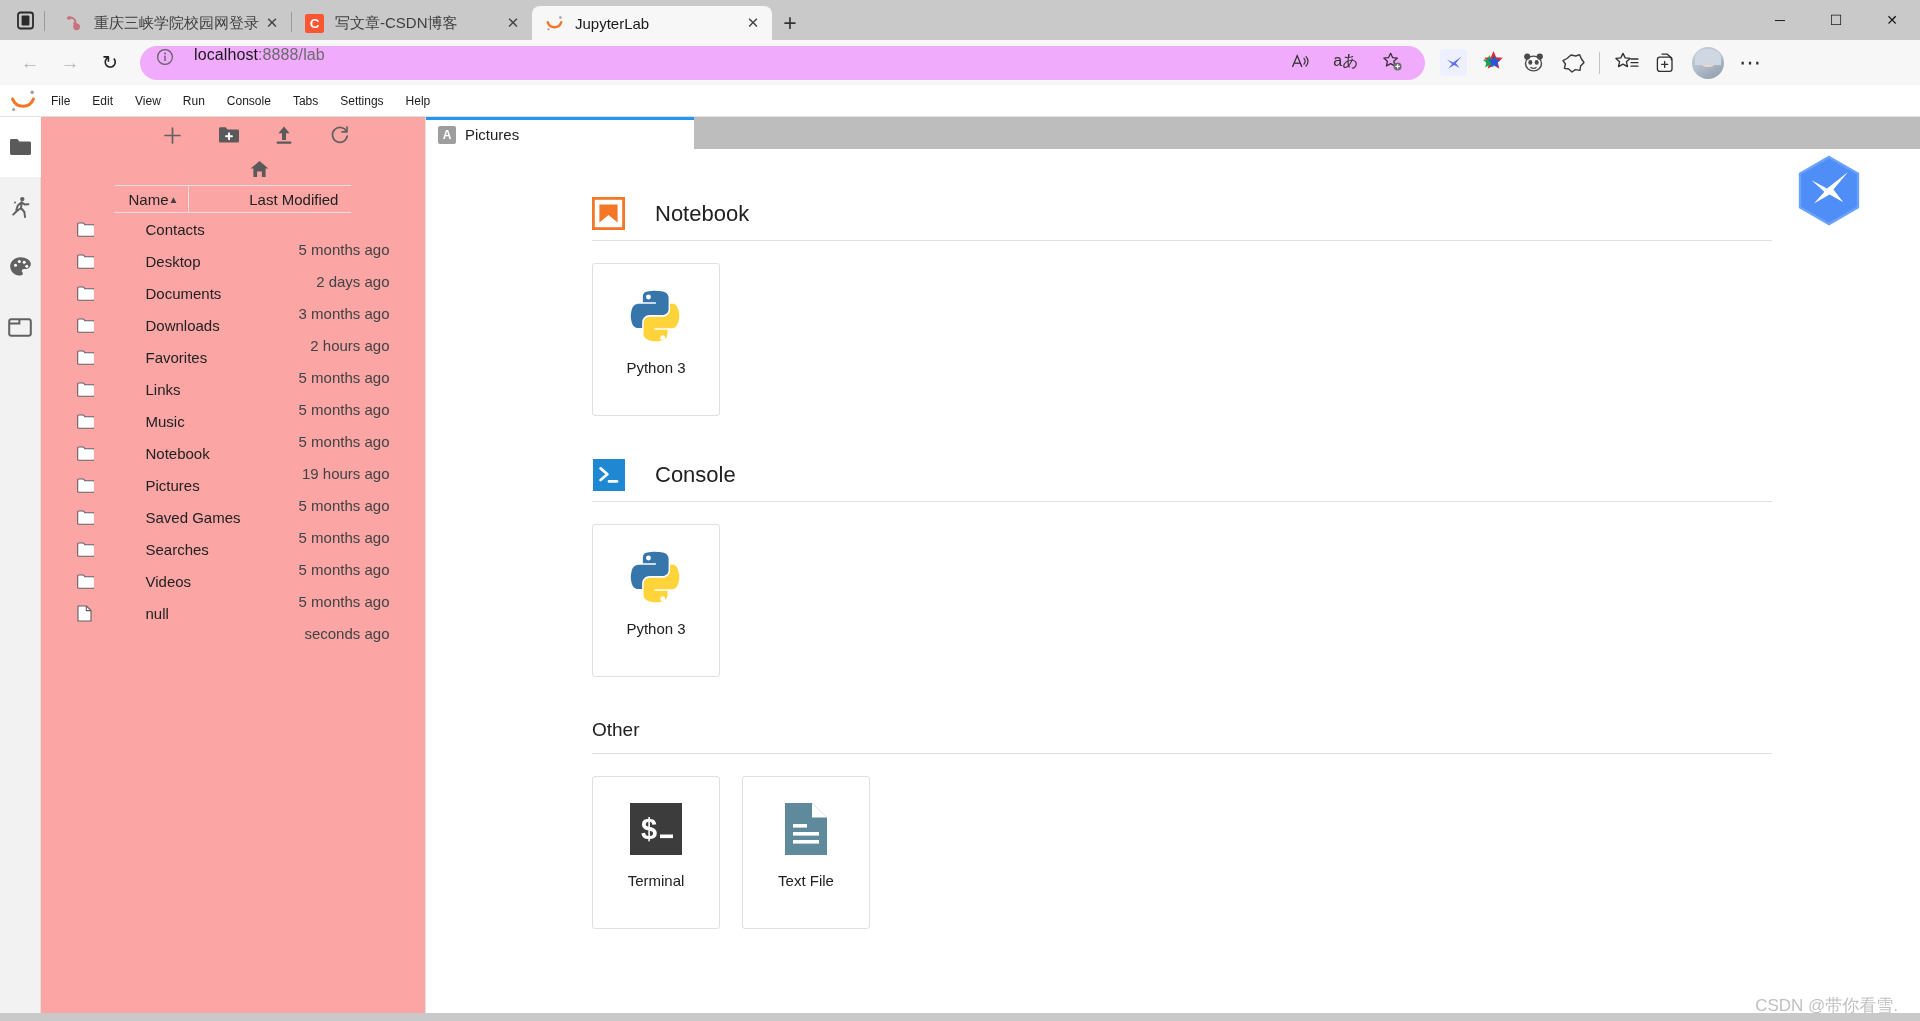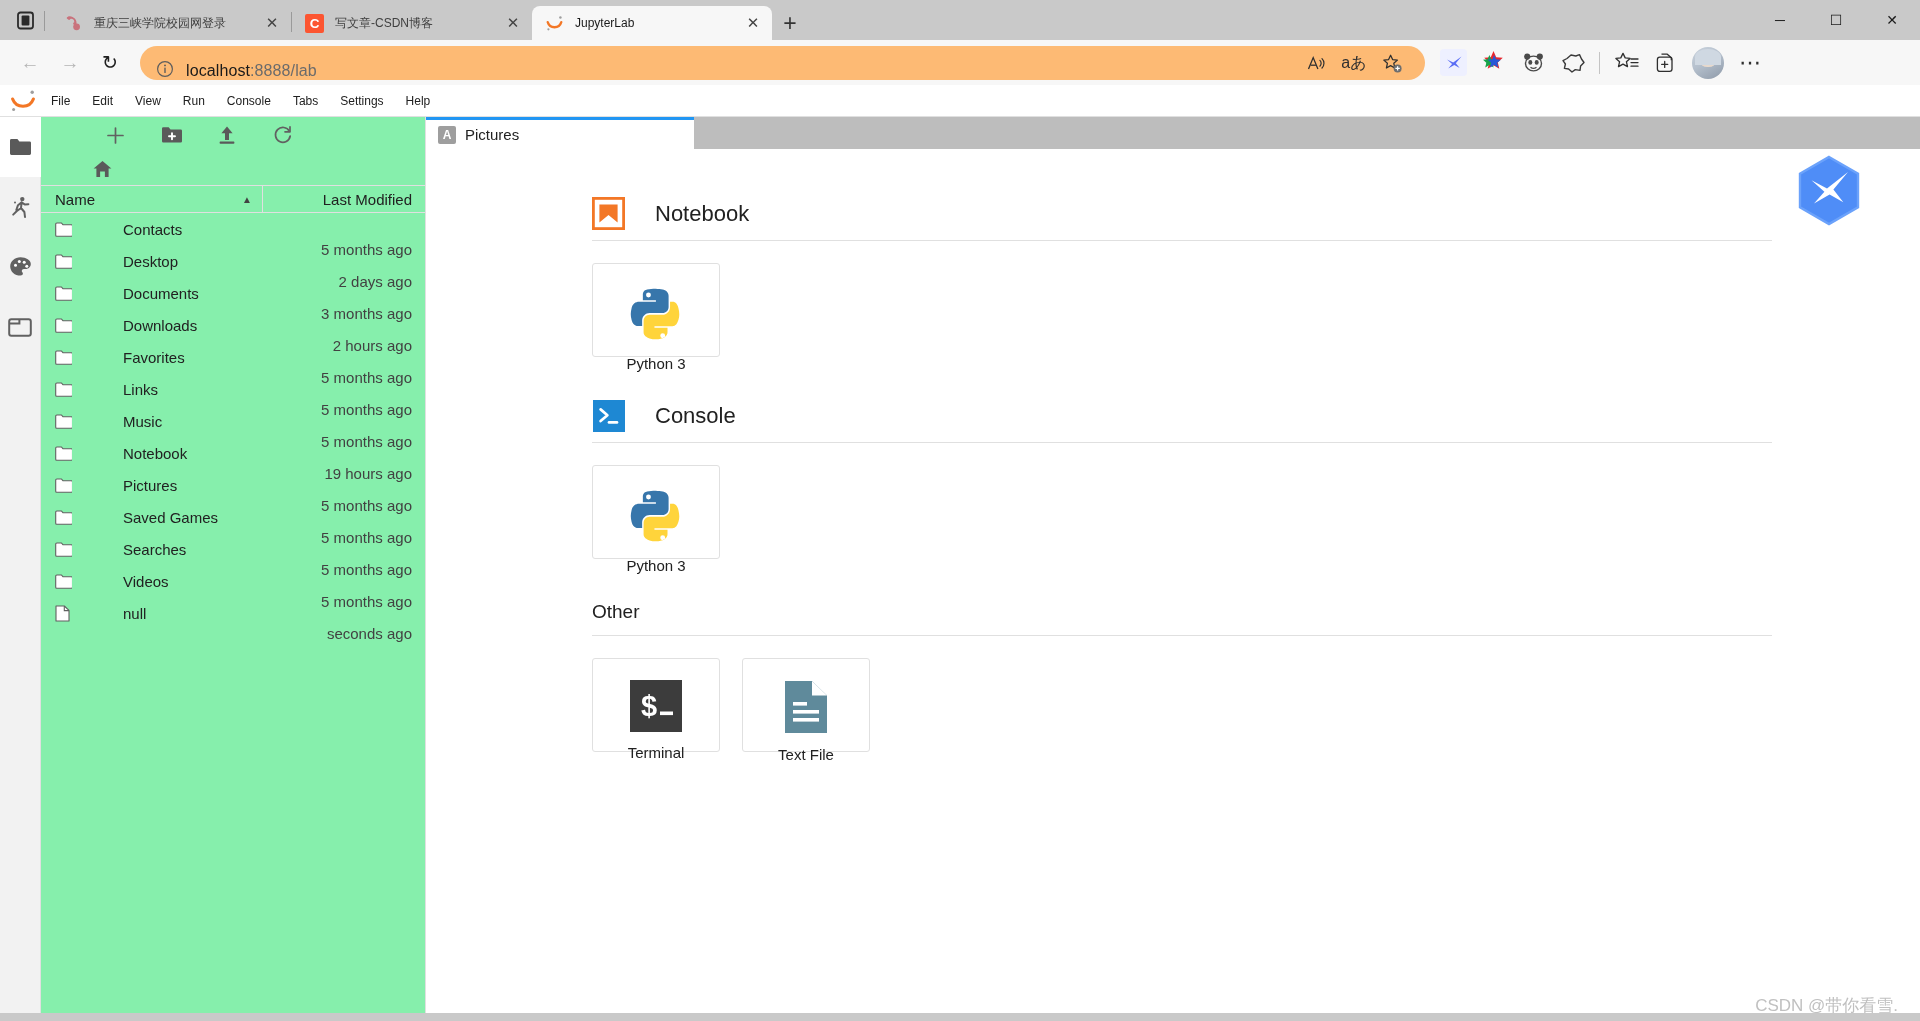--- a/index.html
+++ b/index.html
@@ -48,21 +48,21 @@
     width: 20px; height: 20px;
     margin-right: 11px;
     flex: 0 0 20px;
     display: flex; align-items: center; justify-content: center;
   }
   .btab .tab-title {
     flex: 1 1 auto;
     white-space: nowrap;
     overflow: hidden;
     text-overflow: ellipsis;
-    font-size: 12px;
+    font-size: 15px;
   }
   .btab .tab-close {
     width: 26px; height: 26px;
     display: flex; align-items: center; justify-content: center;
     font-size: 15px; color: #444;
     border-radius: 4px;
     flex: 0 0 26px;
   }
   .tab-sep { width: 1px; height: 20px; background: #9a9a9a; margin: 0 0 8px 0; }
   .newtab-btn {
@@ -92,27 +92,28 @@
     width: 40px; height: 36px;
     display: flex; align-items: center; justify-content: center;
     color: #b4b4b4;
     font-size: 19px;
     border-radius: 5px;
   }
   .nav-btn.enabled { color: #202020; }
   #omnibox {
     flex: 1 1 auto;
     height: 34px;
-    background: #fdba74;
+    background: #f0abfc;
     border-radius: 17px;
     display: flex;
-    align-items: flex-end;
+    align-items: flex-start;
     padding: 0 14px;
     margin: 0 8px 0 10px;
     max-width: 1285px;
+    gap: 8px;
   }
   #omnibox .info-ic {
     width: 22px; height: 22px; margin-right: 10px;
     display: flex; align-items: center; justify-content: center;
     color: #5d5d5d;
   }
   #omnibox .url {
     flex: 1 1 auto;
     font-size: 16px;
     color: #6b6b6b;
@@ -194,23 +195,23 @@
   .act-item.active {
     background: #ffffff;
     border-right: 1px solid #ffffff;
     margin-right: -1px;
   }
 
   
   #file-browser {
     width: 385px;
     flex: 0 0 385px;
-    background: #86efac;
+    background: #fca5a5;
     border-right: 1px solid #e0e0e0;
-    display: flex; flex-direction: column;
+    display: flex; flex-direction: column; align-items: center;
   }
   #fb-toolbar {
     height: 36px;
     display: flex; align-items: center;
     padding-left: 46px;
   }
   .fb-tool {
     width: 56px; height: 30px;
     display: flex; align-items: center; justify-content: center;
     color: #616161;
@@ -309,21 +310,21 @@
     display: flex; align-items: center; justify-content: center;
   }
   .sec-header .sec-title { font-size: 22px; color: #212121; }
   .sec-rule {
     height: 1px; background: #e0e0e0;
     width: 1180px;
     margin-bottom: 22px;
   }
   .card-row { display: flex; }
   .lcard {
-    width: 128px; height: 94px;
+    width: 128px; height: 153px;
     border: 1px solid #e0e0e0;
     border-radius: 3px;
     margin-right: 22px;
     display: flex; flex-direction: column;
     align-items: center; justify-content: flex-start;
     padding-top: 21px;
     background: #fff;
   }
   .lcard .c-icon {
     width: 62px; height: 62px;

